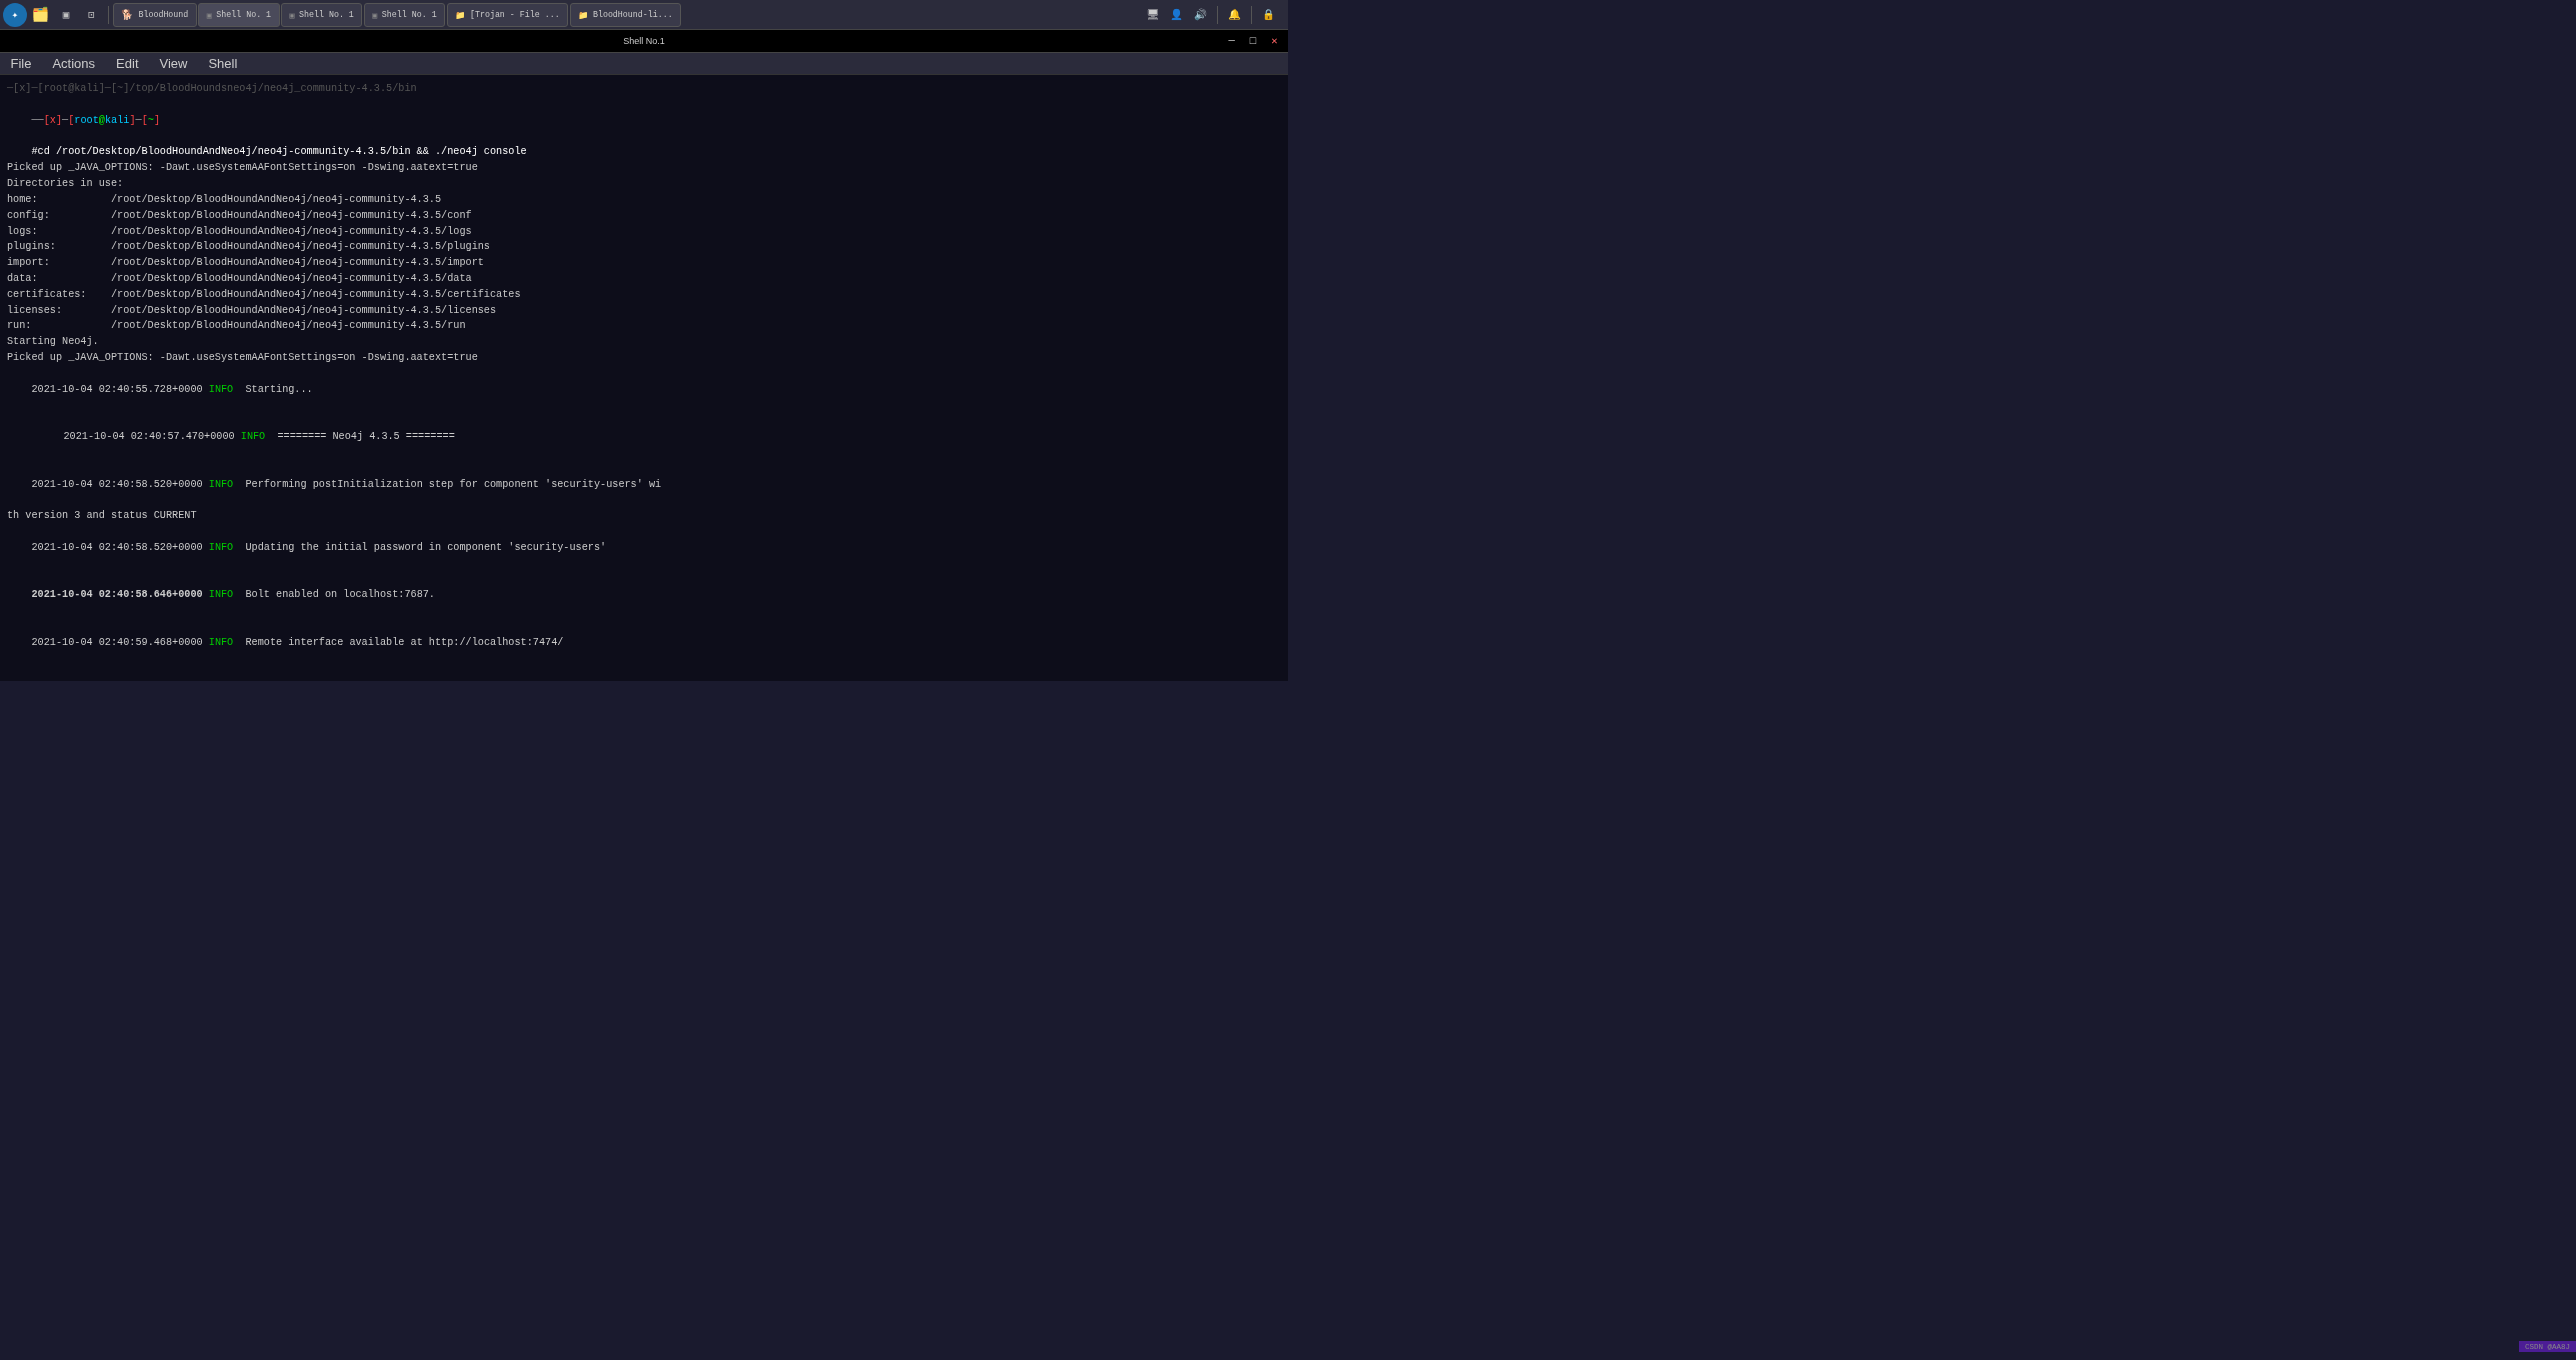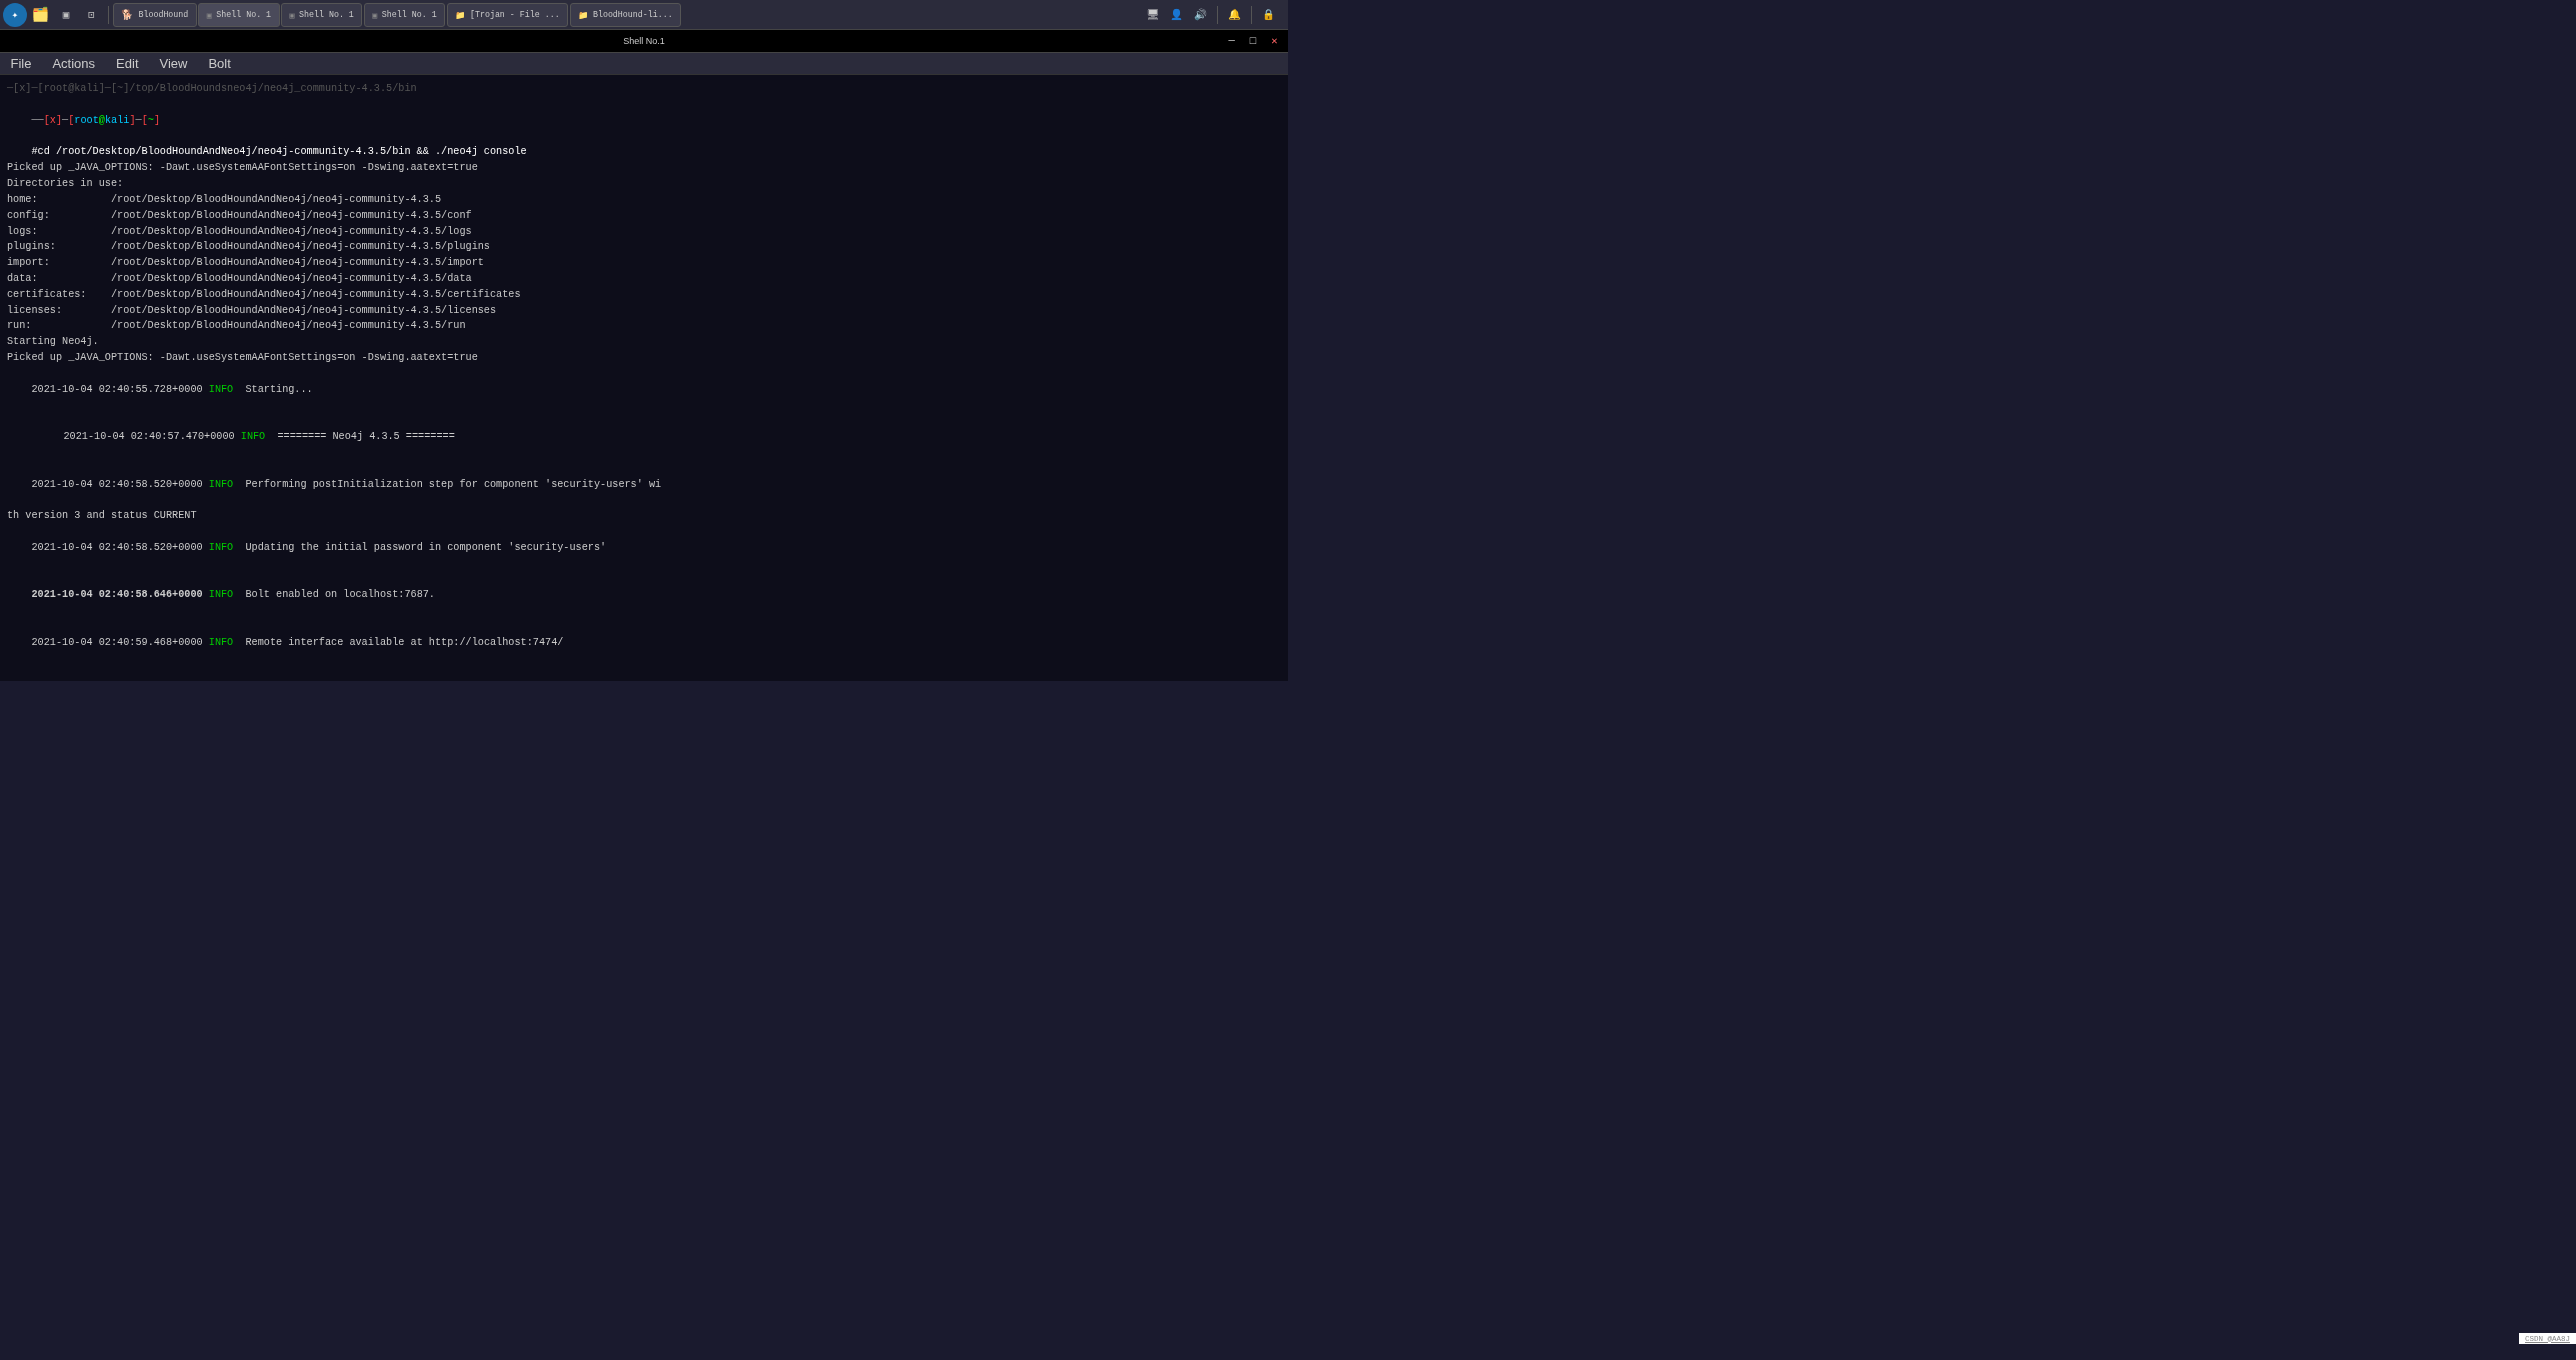--- a/index.html
+++ b/index.html
@@ -153,27 +153,26 @@
     .line { display: block; white-space: pre-wrap; word-break: break-all; }
 
     .cmd-text { color: #ffffff; }
     @keyframes blink {
       0%, 100% { opacity: 1; }
       50% { opacity: 0; }
     }
 
     .status-bar {
       position: fixed;
-      bottom: 16px;
+      bottom: 8px;
       right: 0;
-      background: #ffffff;
+      background: #4c1d95;
       color: #888;
       font-size: 7.5px;
       padding: 1.5px 6px;
-      text-decoration: underline;
     }
   </style>
 </head>
 <body>
 
 <div class="taskbar">
 
   <div class="taskbar-icon blue-swirl">✦</div>
   <div class="taskbar-icon">🗂️</div>
   <div class="taskbar-icon" style="font-size:10.5px;">▣</div>
@@ -228,21 +227,21 @@
     <span class="window-control-btn">□</span>
     <span class="window-control-btn" style="color:#ff6666;">✕</span>
   </div>
 </div>
 
 <div class="menubar">
   <span class="menubar-item">File</span>
   <span class="menubar-item">Actions</span>
   <span class="menubar-item">Edit</span>
   <span class="menubar-item">View</span>
-  <span class="menubar-item">Bolt</span>
+  <span class="menubar-item">Shell</span>
 </div>
 
 <div class="terminal-body">
 
   <span class="line" style="color:#555;">─[x]─[root@kali]─[~]/top/BloodHoundsneo4j/neo4j_community-4.3.5/bin</span>
 
   <span class="line">
     <span style="color:#aaa;">──</span><span style="color:#ff4444;">[</span><span style="color:#ff4444;">x</span><span style="color:#ff4444;">]</span><span style="color:#aaa;">─</span><span style="color:#ff4444;">[</span><span style="color:#00ccff;">root</span><span style="color:#00ff00;">@</span><span style="color:#00ccff;">kali</span><span style="color:#ff4444;">]</span><span style="color:#aaa;">─</span><span style="color:#ff4444;">[</span><span style="color:#00ff00;">~</span><span style="color:#ff4444;">]</span>
   </span>
   <span class="line cmd-text">    #cd /root/Desktop/BloodHoundAndNeo4j/neo4j-community-4.3.5/bin &amp;&amp; ./neo4j console</span>

